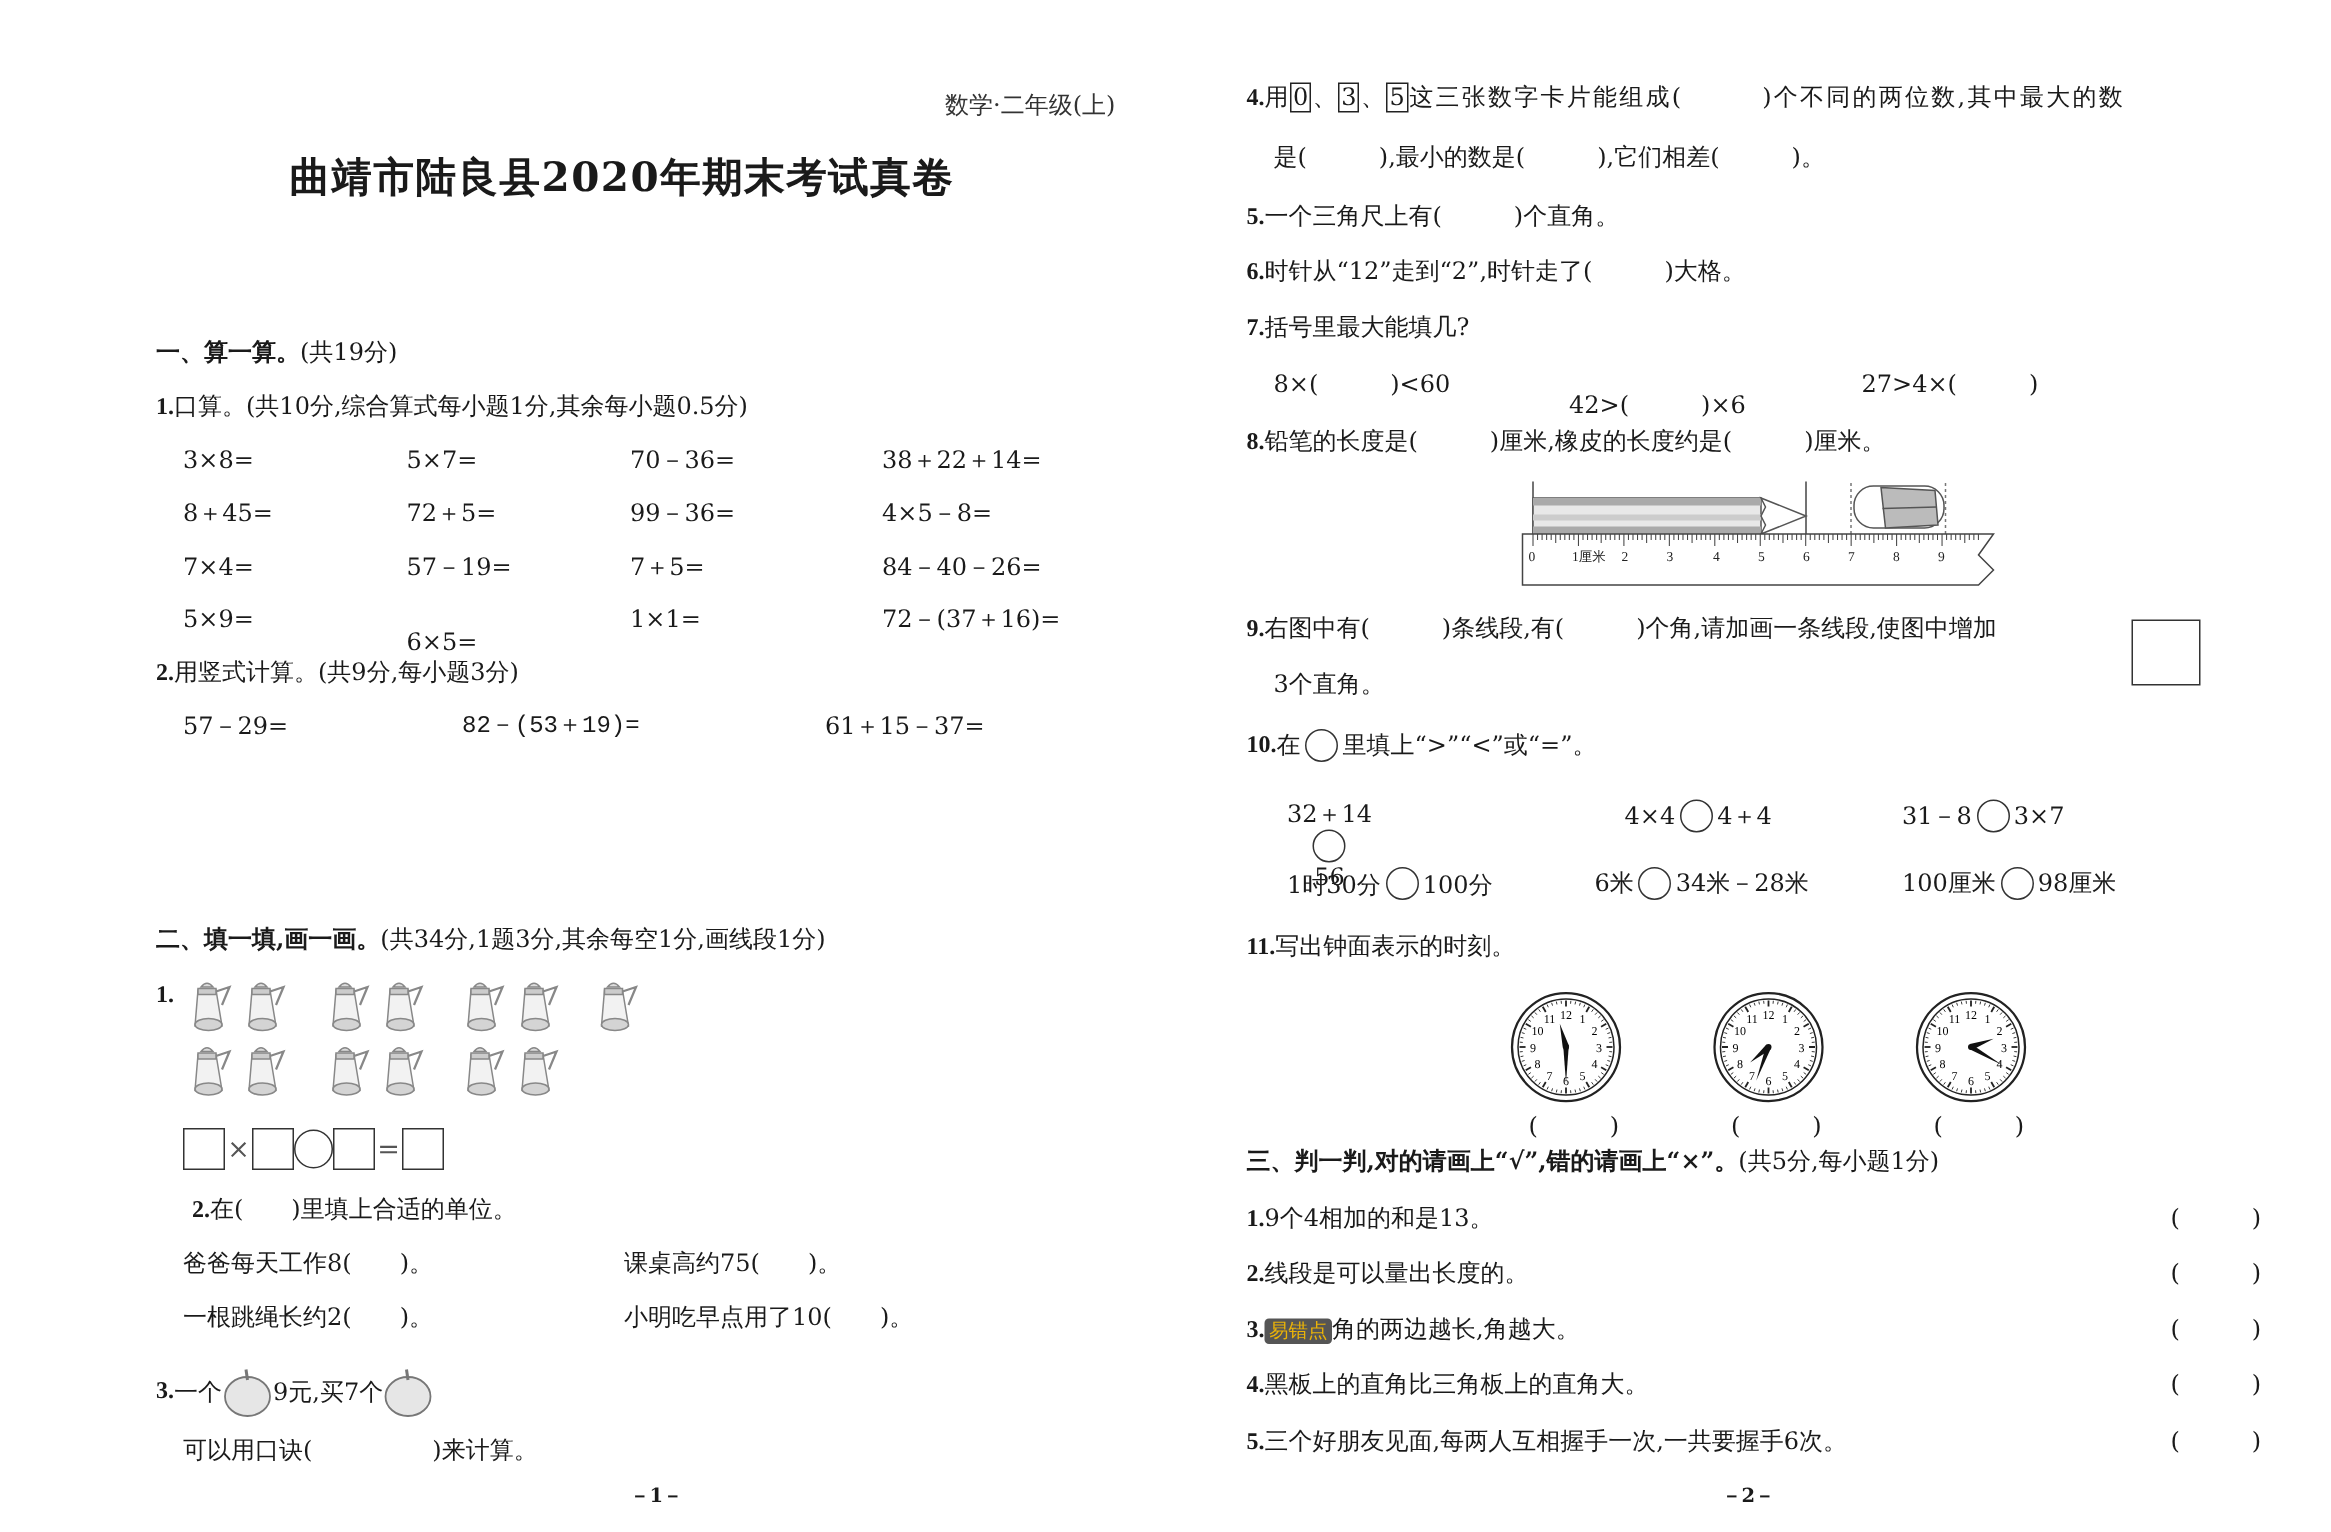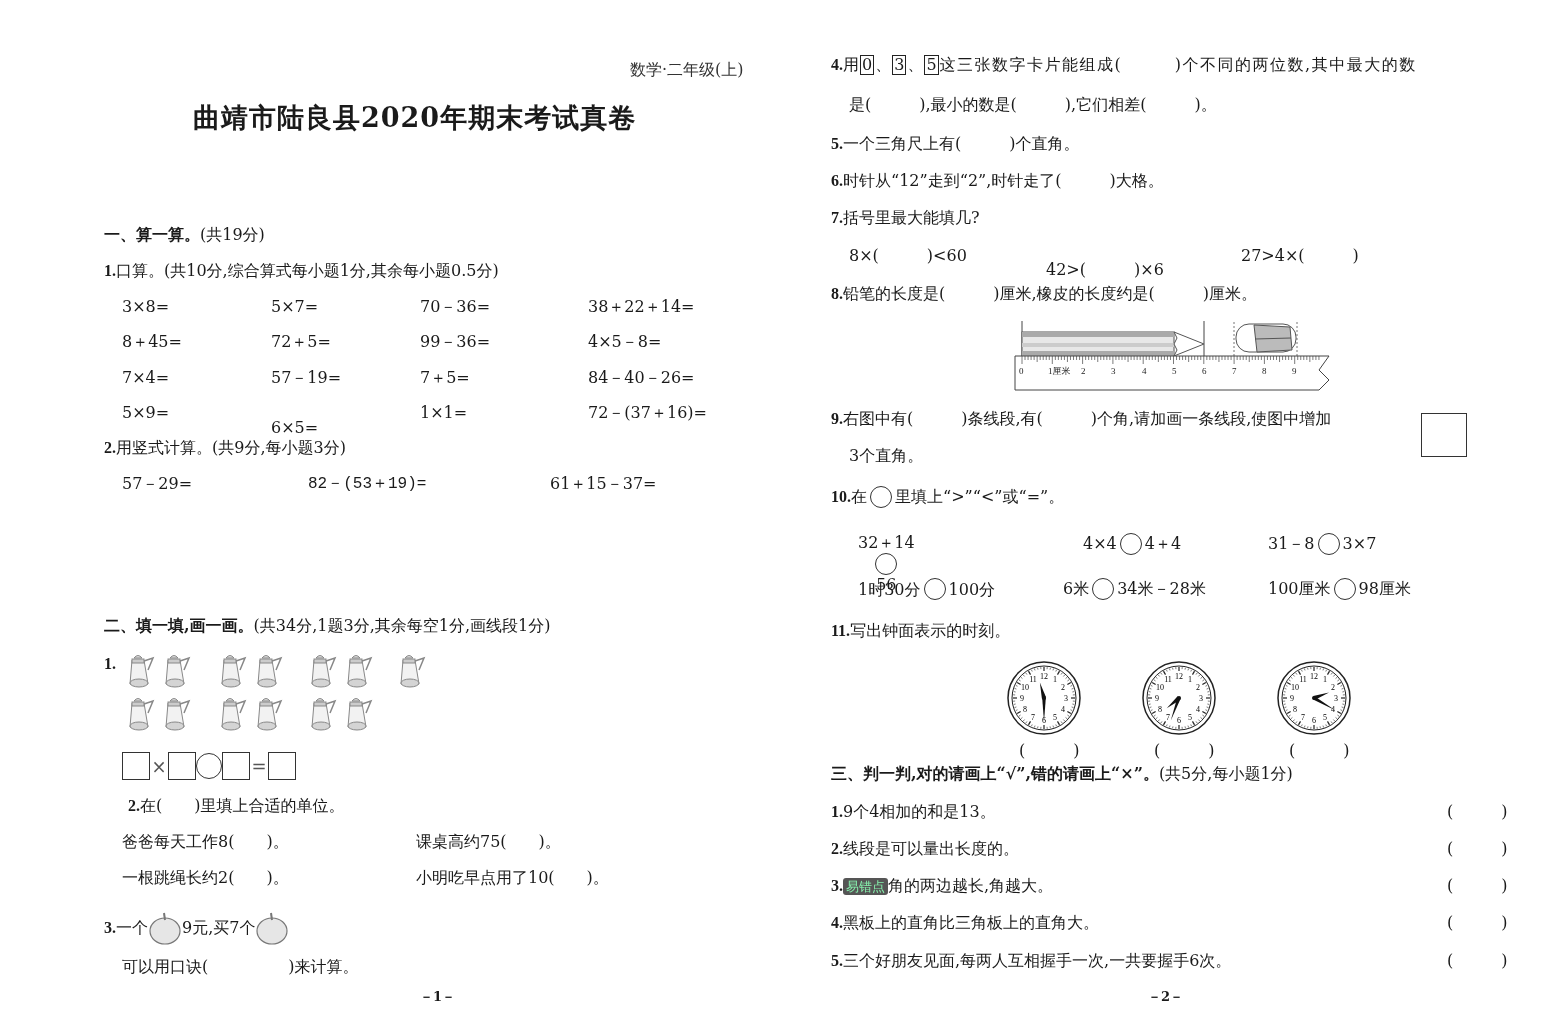--- a/index.html
+++ b/index.html
@@ -11,21 +11,21 @@
   .sec { font-size:16px; font-weight:bold; }
   .sec .plain { font-weight:normal; }
   .header-small { font-size:16px; color:#333; }
   .title { font-size:27px; font-weight:bold; letter-spacing:1px; font-family:"DejaVu Serif",serif; }
   .pagenum { font-size:13px; font-weight:bold; }
   .card { display:inline-block; border:1px solid #222; padding:0 1px; line-height:18px; margin:0 1px; }
   .bbox { display:inline-block; width:26px; height:26px; border:1.5px solid #333; vertical-align:middle; }
   .bcircle { display:inline-block; width:24px; height:24px; border:1.5px solid #333; border-radius:50%; vertical-align:middle; }
   .ccircle { display:inline-block; width:20px; height:20px; border:1.3px solid #333; border-radius:50%; vertical-align:middle; margin:0 3px; }
   .op { display:inline-block; width:18px; text-align:center; vertical-align:middle; color:#555; font-size:18px; }
-  .badge { display:inline-block; background:#555; color:#86efac; border-radius:3px; font-size:13px; line-height:17px; padding:0 3px; font-family:"DejaVu Sans",sans-serif;text-align:center; }
+  .badge { display:inline-block; background:#555; color:#eab308; border-radius:3px; font-size:13px; line-height:17px; padding:0 3px; font-family:"DejaVu Sans",sans-serif;text-align:center; }
   .sqfig { position:absolute; left:1421px; top:413px; width:44px; height:42px; border:1.5px solid #333; }
   .judge-paren { position:absolute; left:1447px; font-size:16px; }
 </style>
 </head>
 <body>
 
 <div class="abs header-small" style="left:630px;top:60px;">数学·二年级(上)</div>
 <div class="abs title" style="left:193px;top:100px;">曲靖市陆良县2020年期末考试真卷</div>
 
 <div class="abs sec" style="left:104px;top:225px;">

